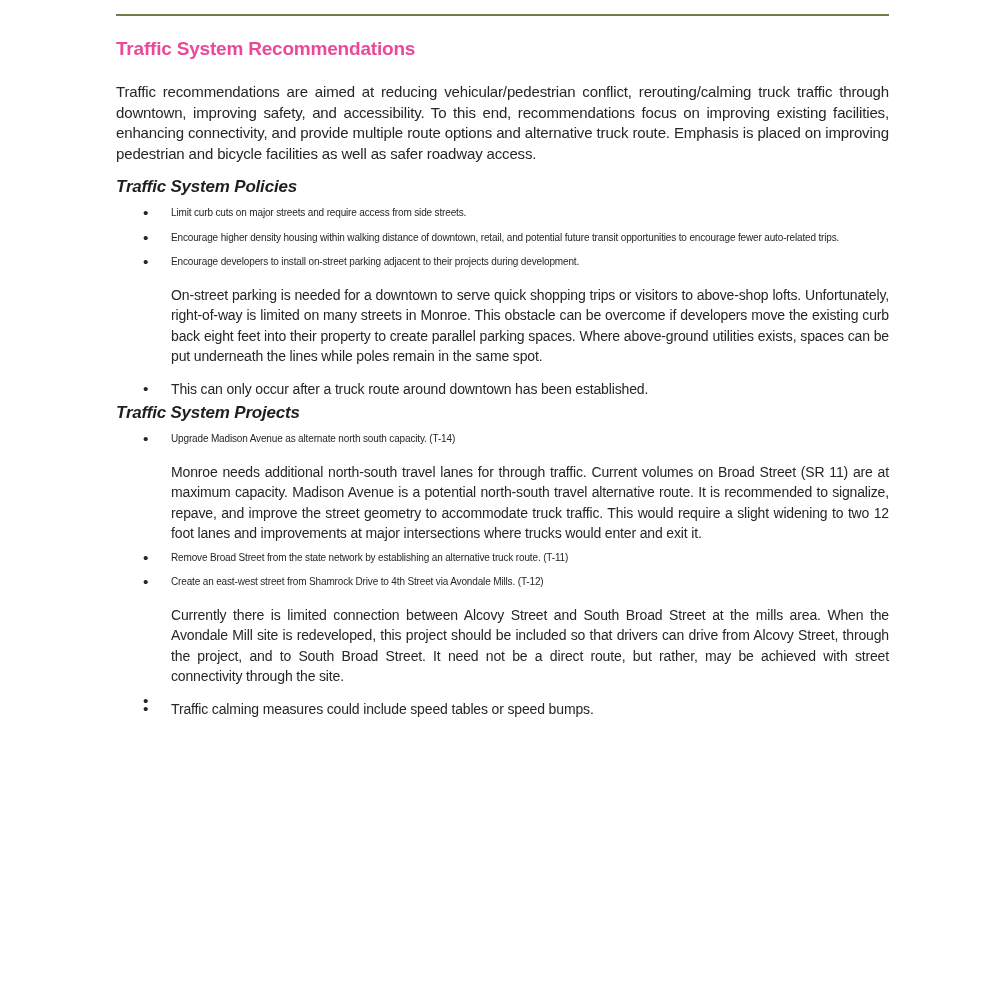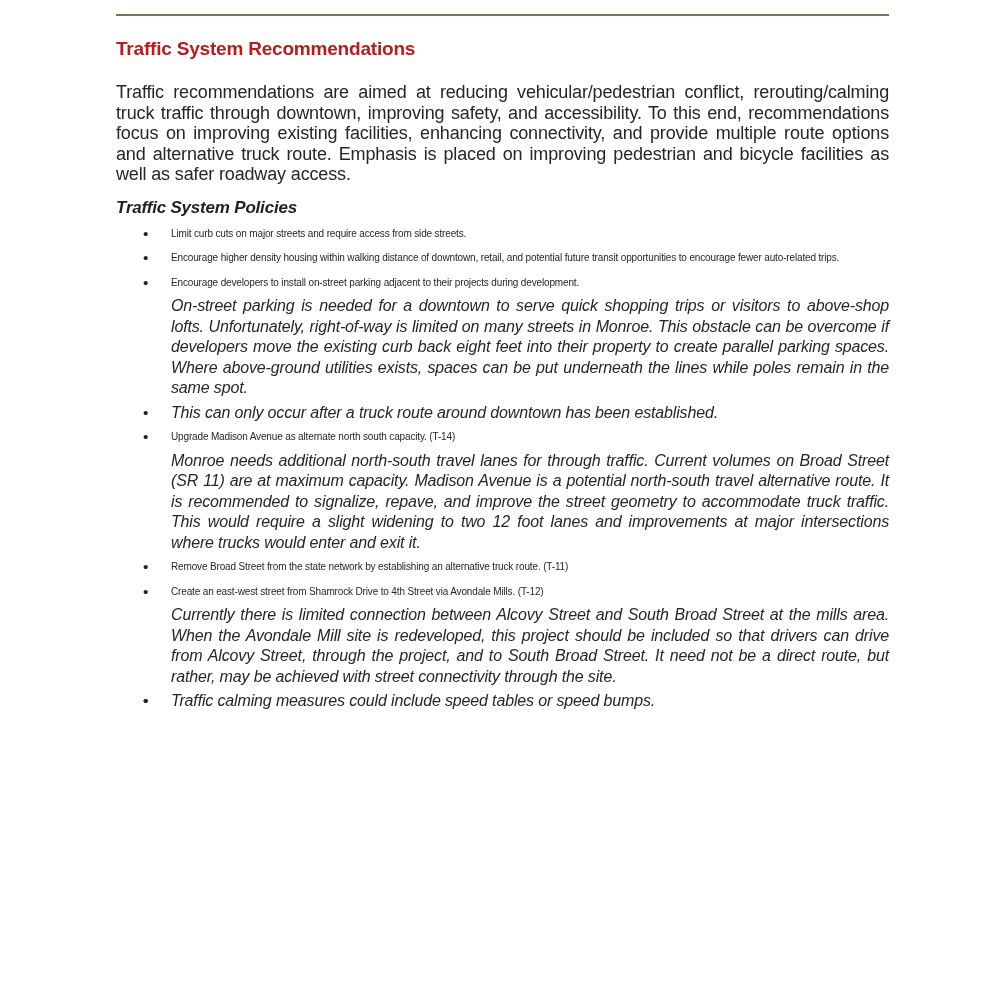--- a/index.html
+++ b/index.html
@@ -1,27 +1,27 @@
 <!DOCTYPE html>
 <html><head>
 <meta charset="utf-8">
 <style>
   html, body { margin: 0; padding: 0; background: #ffffff; }
   body { width: 1000px; height: 1000px; position: relative; overflow: hidden;
          font-family: "Liberation Sans", sans-serif; color: #262626; }
   .rule { position: absolute; left: 116px; top: 14px; width: 773px; height: 2px; background: #737a4b; }
   .content { position: absolute; left: 116px; top: 38px; width: 773px; }
-  h1 { font-size: 19px; font-weight: bold; margin: 0 0 22px 0; color: #b91c1c; letter-spacing: -0.2px; }
-  .intro { font-size: 18px; line-height: 20.5px; text-align: justify; margin: 0 0 13px 0; letter-spacing: -0.15px; }
+  h1 { font-size: 19px; font-weight: bold; margin: 0 0 22px 0; color: #ec4899; letter-spacing: -0.2px; }
+  .intro { font-size: 15px; line-height: 20.5px; text-align: justify; margin: 0 0 13px 0; letter-spacing: -0.15px; }
   h2 { font-size: 17px; font-weight: bold; font-style: italic; margin: 2px 0 6px 0; color: #1f1f1f; letter-spacing: -0.2px; }
   ul { list-style: none; margin: 0; padding: 0; }
   li { position: relative; padding-left: 55px; margin: 0 0 4px 0; }
   .bullet { position: absolute; left: 27px; top: 0; font-size: 15.5px; line-height: 20.5px; }
   .item-text { font-size: 10px; line-height: 20.5px; letter-spacing: -0.15px; display: block; }
-  .item-note { font-size: 16px; line-height: 20.5px; font-style: italic; text-align: justify; display: block; margin-top: 3px; letter-spacing: -0.15px; }
+  .item-note { font-size: 14px; line-height: 20.5px; text-align: justify; display: block; margin-top: 12px; letter-spacing: -0.15px; }
 </style>
 </head>
 <body>
 
 <div class="rule" style="background: rgb(115, 122, 75);"></div>
 
 <div class="content">
   <h1>Traffic System Recommendations</h1>
   <p class="intro">Traffic recommendations are aimed at reducing vehicular/pedestrian conflict, rerouting/calming truck traffic through downtown, improving safety, and accessibility. To this end, recommendations focus on improving existing facilities, enhancing connectivity, and provide multiple route options and alternative truck route. Emphasis is placed on improving pedestrian and bicycle facilities as well as safer roadway access.</p>
 
@@ -39,20 +39,21 @@
       <span class="bullet">•</span>
       <span class="item-text">Encourage developers to install on-street parking adjacent to their projects during development.</span>
       <span class="item-note">On-street parking is needed for a downtown to serve quick shopping trips or visitors to above-shop lofts. Unfortunately, right-of-way is limited on many streets in Monroe. This obstacle can be overcome if developers move the existing curb back eight feet into their property to create parallel parking spaces. Where above-ground utilities exists, spaces can be put underneath the lines while poles remain in the same spot.</span>
     </li>
     <li>
       <span class="bullet">•</span>
       <span class="item-note">This can only occur after a truck route around downtown has been established.</span>
     </li>
   </ul>
 
+  <h2>Traffic System Projects</h2>
   <ul>
     <li>
       <span class="bullet">•</span>
       <span class="item-text">Upgrade Madison Avenue as alternate north south capacity. (T-14)</span>
       <span class="item-note">Monroe needs additional north-south travel lanes for through traffic. Current volumes on Broad Street (SR 11) are at maximum capacity. Madison Avenue is a potential north-south travel alternative route. It is recommended to signalize, repave, and improve the street geometry to accommodate truck traffic. This would require a slight widening to two 12 foot lanes and improvements at major intersections where trucks would enter and exit it.</span>
     </li>
     <li>
       <span class="bullet">•</span>
       <span class="item-text">Remove Broad Street from the state network by establishing an alternative truck route. (T-11)</span>
     </li>

